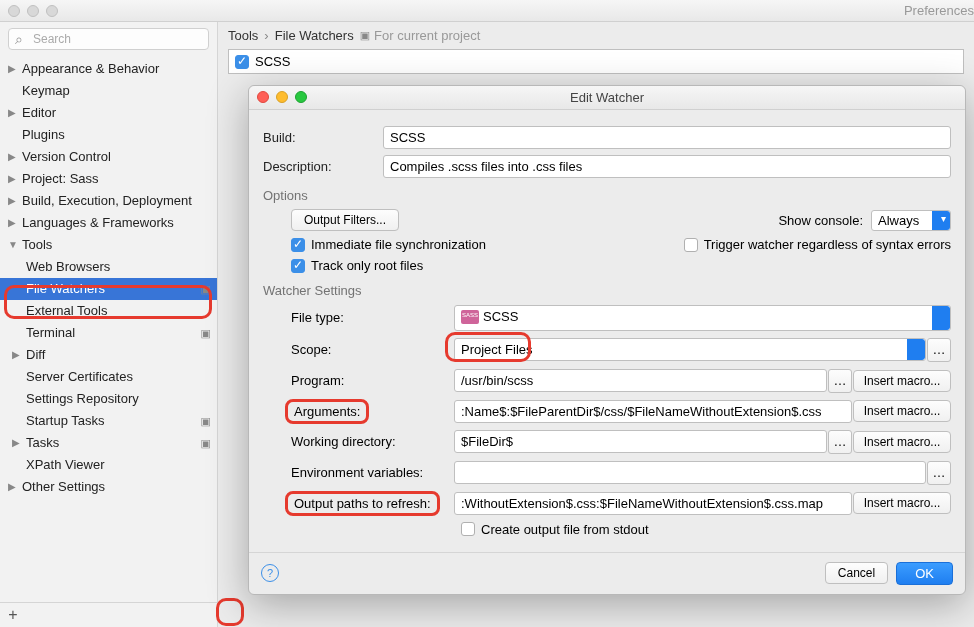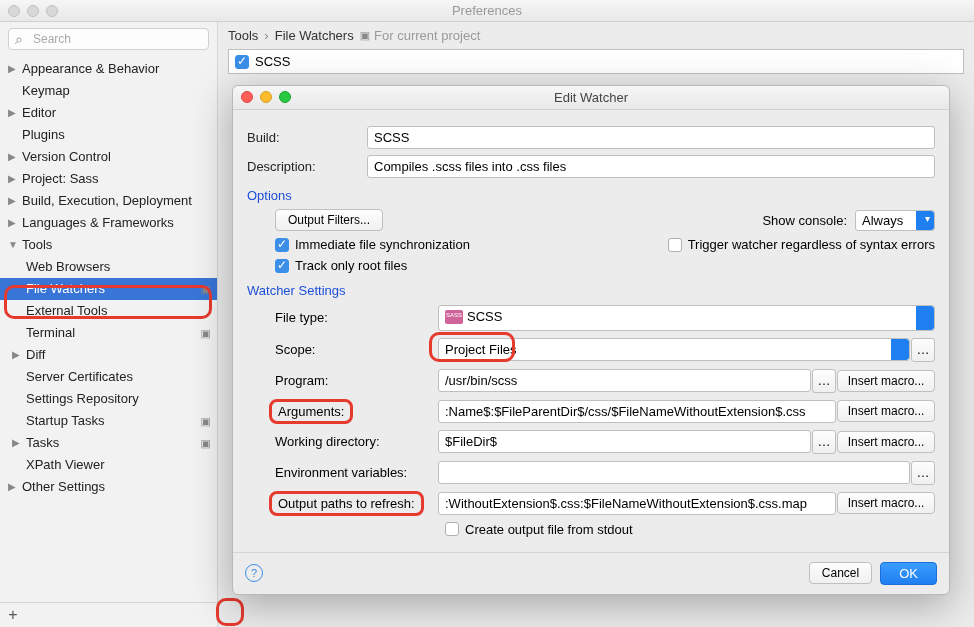--- a/index.html
+++ b/index.html
@@ -1,17 +1,17 @@
 <!DOCTYPE html>
 <html><head>
 <meta charset="utf-8">
 <style>
 * { box-sizing: border-box; margin: 0; padding: 0; font-family: -apple-system, "Helvetica Neue", Arial, sans-serif; font-size: 13px; }
 body { background: #ececec; width: 974px; height: 627px; overflow: hidden; position: relative; }
-.titlebar { height: 22px; background: linear-gradient(#f6f6f6,#e8e8e8); border-bottom: 1px solid #d0d0d0; display: flex; align-items: center; justify-content: center; color: #999; font-size: 12px; }
+.titlebar { height: 22px; background: linear-gradient(#f6f6f6,#e8e8e8); border-bottom: 1px solid #d0d0d0; display: flex; align-items: center; justify-content: flex-end; color: #999; font-size: 12px; }
 .traffic { position: absolute; left: 8px; top: 5px; display: flex; gap: 7px; }
 .dot { width: 12px; height: 12px; border-radius: 50%; background: #d8d8d8; border: 1px solid #c0c0c0; }
 .main { display: flex; height: calc(100% - 22px); }
 .sidebar { width: 218px; background: #f2f2f2; border-right: 1px solid #d5d5d5; display: flex; flex-direction: column; }
 .search { margin: 6px 8px; padding: 3px 8px 3px 24px; border: 1px solid #d0d0d0; border-radius: 4px; background: #fdfdfd; color: #aaa; font-size: 12px; position: relative; }
 .search::before { content: "⌕"; position: absolute; left: 6px; top: 2px; color: #999; font-size: 14px; }
 .tree { flex: 1; overflow: auto; padding-top: 2px; }
 .tree-item { padding: 2px 6px 2px 8px; display: flex; align-items: center; gap: 4px; cursor: default; color: #222; line-height: 18px; }
 .tree-item.sub { padding-left: 26px; }
 .arrow { color: #888; width: 10px; display: inline-block; font-size: 10px; }
@@ -20,31 +20,31 @@
 .sidebar-footer { border-top: 1px solid #d5d5d5; display: flex; }
 .plus-btn { width: 26px; height: 24px; display: flex; align-items: center; justify-content: center; font-size: 16px; color: #555; }
 .content { flex: 1; background: #ececec; position: relative; }
 .breadcrumb { padding: 6px 10px; display: flex; align-items: center; gap: 6px; color: #333; }
 .breadcrumb .sep { color: #888; }
 .bc-note { color: #999; font-size: 12px; display: flex; align-items: center; gap: 4px; }
 .watcher-list { margin: 0 10px; border: 1px solid #bfbfbf; background: #fff; padding: 4px 6px; display: flex; align-items: center; gap: 6px; }
 .chk { width: 14px; height: 14px; appearance: none; border: 1px solid #b0b0b0; border-radius: 3px; background: #fff; position: relative; }
 .chk:checked { background: #3b8fe8; border-color: #3b8fe8; }
 .chk:checked::after { content: "✓"; color: #fff; position: absolute; left: 1px; top: -2px; font-size: 12px; }
-.dialog { position: absolute; left: 232px; top: 85px; width: 718px; background: #ececec; border: 1px solid #b8b8b8; border-radius: 6px; box-shadow: 0 10px 40px rgba(0,0,0,0.3); }
+.dialog { position: absolute; left: 248px; top: 85px; width: 718px; background: #ececec; border: 1px solid #b8b8b8; border-radius: 6px; box-shadow: 0 10px 40px rgba(0,0,0,0.3); }
 .dialog-titlebar { height: 24px; display: flex; align-items: center; justify-content: center; border-bottom: 1px solid #d0d0d0; border-radius: 6px 6px 0 0; background: linear-gradient(#f6f6f6,#e8e8e8); font-size: 13px; color: #444; position: relative; }
 .dlg-traffic { position: absolute; left: 8px; top: 5px; display: flex; gap: 7px; }
 .tr-r { background: #ff5f57; border: 1px solid #e1483f; }
 .tr-y { background: #febc2e; border: 1px solid #d9a126; }
 .tr-g { background: #28c840; border: 1px solid #1ea233; }
 .dialog-body { padding: 10px 14px 50px 14px; }
 .row { display: flex; align-items: center; margin: 6px 0; gap: 10px; }
 .lbl { width: 110px; color: #222; }
 .inp { flex: 1; border: 1px solid #bfbfbf; background: #fff; padding: 3px 6px; border-radius: 3px; font-size: 13px; }
-.section-label { color: #1d4ed8; margin: 10px 0 4px 0; padding-left: 0; }
+.section-label { color: #737373; margin: 10px 0 4px 0; padding-left: 0; }
 .opts-inner { padding-left: 28px; }
 .btn { border: 1px solid #bfbfbf; background: linear-gradient(#fdfdfd,#f0f0f0); padding: 3px 12px; border-radius: 4px; font-size: 12px; }
 .opts-row { display: flex; align-items: center; gap: 42px; margin: 6px 0; }
 .chk-label { display: flex; align-items: center; gap: 6px; }
 .sel { border: 1px solid #bfbfbf; background: #fff; padding: 2px 20px 2px 6px; border-radius: 3px; position: relative; }
 .sel.blue::after, .blue-drop::after { content: ""; position: absolute; right: 0; top: 0; bottom: 0; width: 18px; background: #1f7ef0; border-radius: 0 3px 3px 0; }
 .sel.blue::before { content: "▾"; position: absolute; right: 4px; top: 2px; color: #fff; z-index: 2; font-size: 10px; }
 .settings { padding-left: 28px; }
 .srow { display: flex; align-items: center; margin: 7px 0; gap: 1px; }
 .slbl { width: 162px; }

